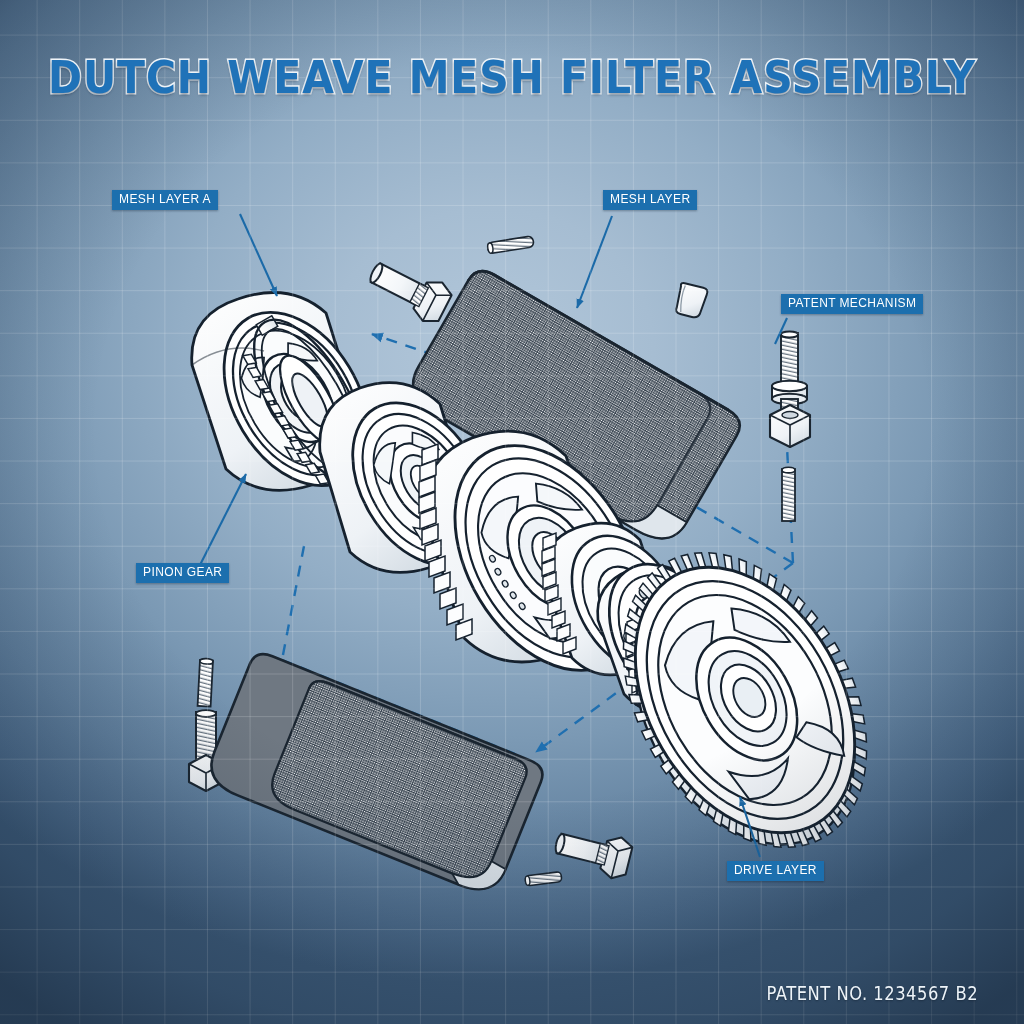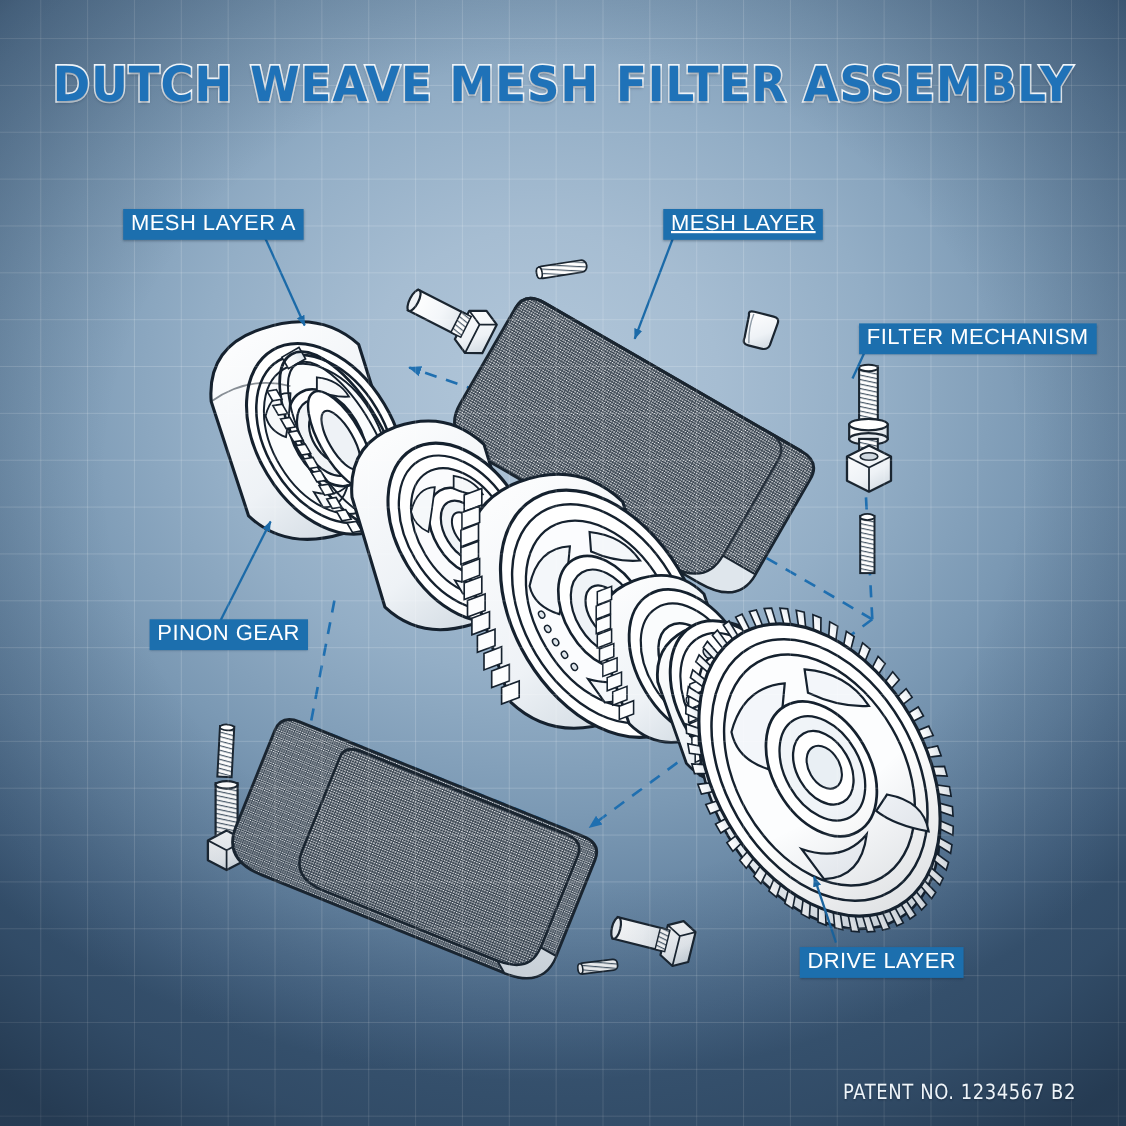--- a/index.html
+++ b/index.html
@@ -47,21 +47,21 @@
     -webkit-text-stroke:3.0px #f2f7fb;
     paint-order:stroke fill;
     text-shadow:0 2px 3px rgba(12,30,50,.40);
     white-space:nowrap;
   }
   
   .label{
     position:absolute;
     background:#1c6fae;
     color:#ffffff;
-    font-size:20px;
+    font-size:12px;
     letter-spacing:.4px;
     padding:3px 7px 4px 7px;
     white-space:nowrap;
     line-height:1.05;
     box-shadow:0 1px 2px rgba(10,26,44,.35);
     font-family:"Liberation Sans", sans-serif;
   }
   #patent{
     position:absolute;
     right:46px;bottom:20px;
@@ -462,19 +462,19 @@
       <path d="M760 857 L740 797" marker-end="url(#ahL)"></path>
     </g>
   </svg>
 
   <div id="grid"></div>
   <div id="vignette"></div>
 
   <div id="title">DUTCH WEAVE MESH FILTER ASSEMBLY</div>
 
   <div class="label" style="left:112px;top:190px;">MESH LAYER A</div>
-  <div class="label" style="left:603px;top:190px;text-decoration:underline;">MESH LAYER</div>
-  <div class="label" style="left:781px;top:294px;">FILTER MECHANISM</div>
+  <div class="label" style="left:603px;top:190px;">MESH LAYER</div>
+  <div class="label" style="left:781px;top:294px;">PATENT MECHANISM</div>
   <div class="label" style="left:88px;top:563px;margin-left:48px;">PINON GEAR</div>
   <div class="label" style="left:727px;top:861px;">DRIVE LAYER</div>
 
   <div id="patent">PATENT NO. 1234567 B2</div>
 </div>
 
 </body></html>

